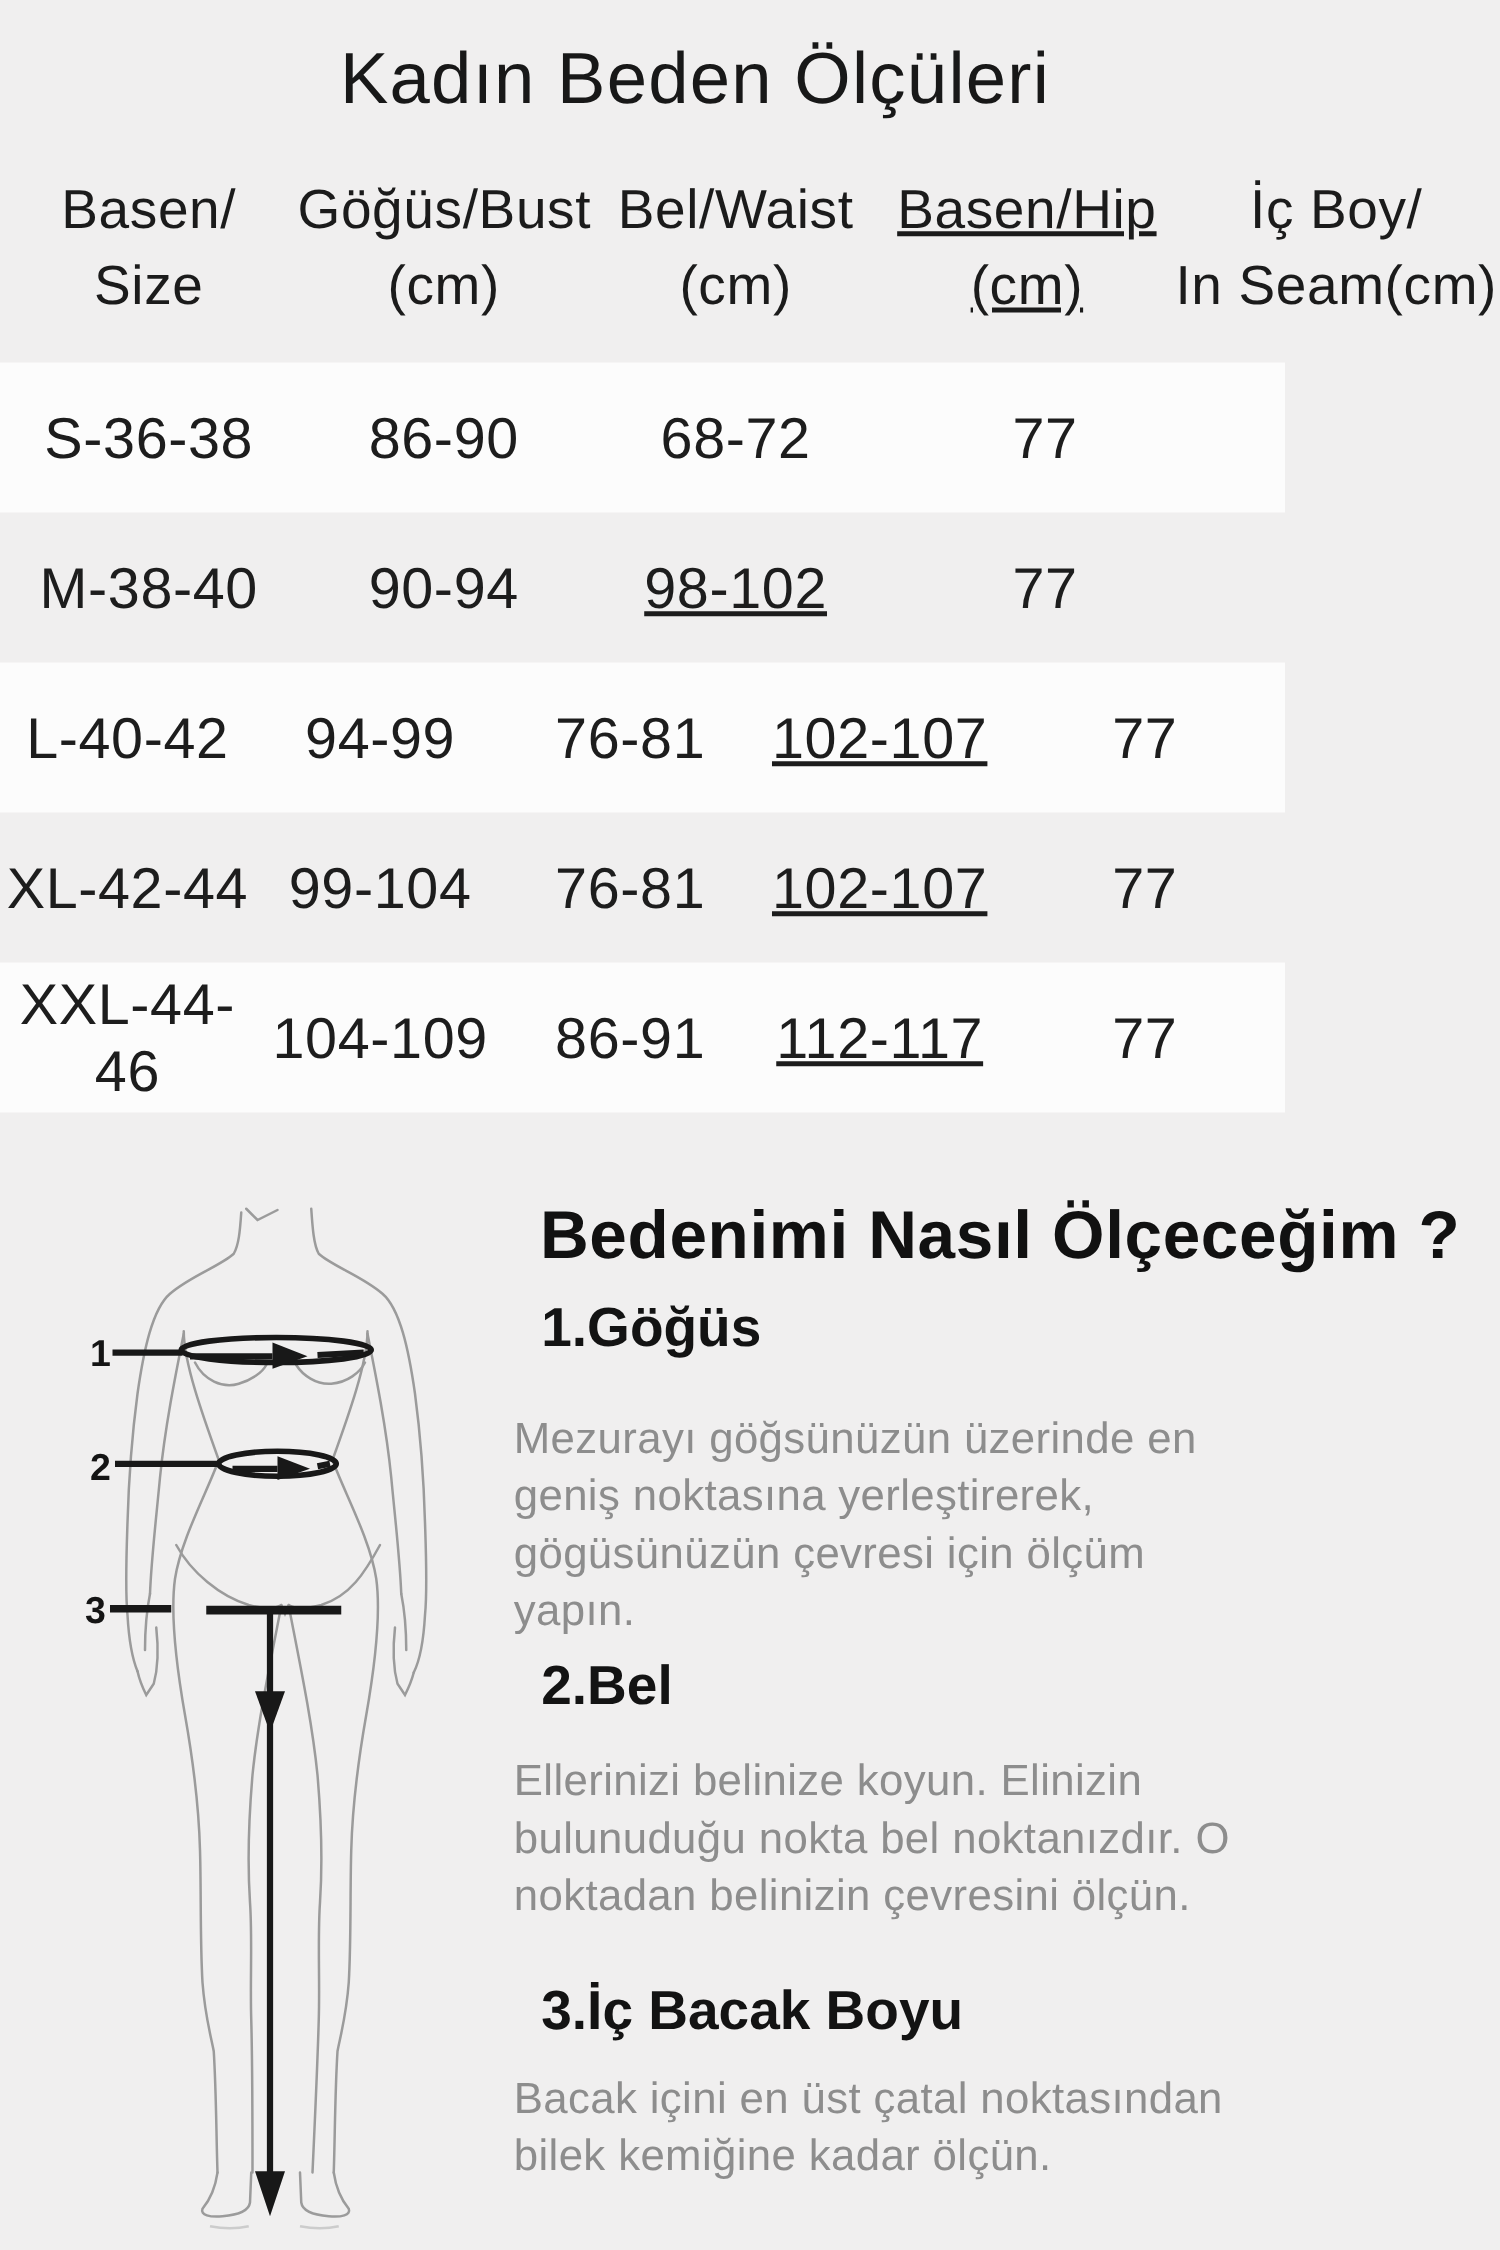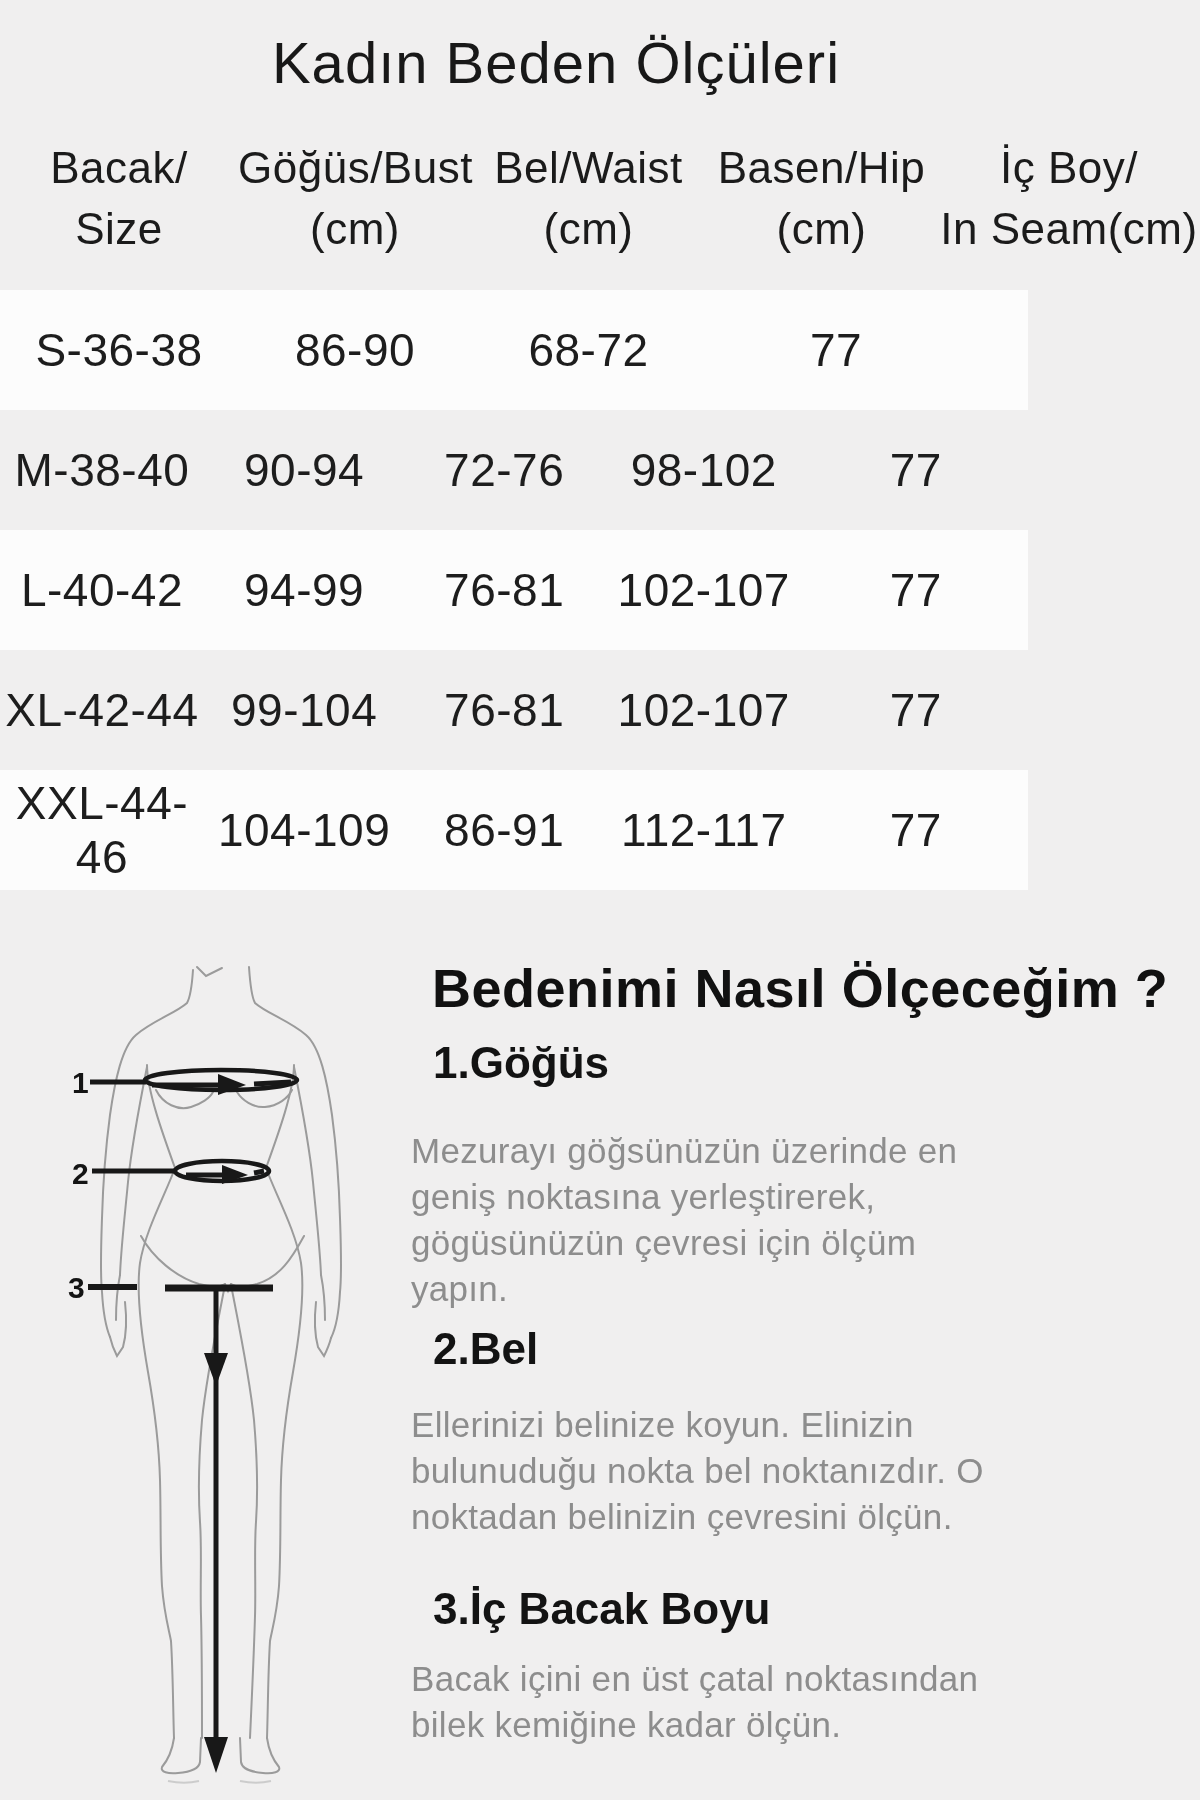--- a/index.html
+++ b/index.html
@@ -30,21 +30,21 @@
   .tbody{position:absolute;top:290px;left:0;width:1028px;}
   .trow{
     display:flex;height:120px;align-items:center;
   }
   .trow:nth-child(odd){background:#fcfcfc;}
   .tcell{
     text-align:center;
     font-size:46px;font-weight:400;color:#1d1d1d;
     letter-spacing:0.5px;
   }
-  .c0{width:238px;} .c1{width:234px;} .c2{width:233px;} .c3{width:233px;} .c4{width:262px;}
+  .c0{width:238px;} .c1{width:234px;} .c2{width:233px;} .c3{width:233px;text-decoration:underline;} .c4{width:262px;}
   
   .guide-title{
     position:absolute;left:432px;top:955px;width:740px;
     font-size:54px;line-height:66px;font-weight:700;
     color:#111;letter-spacing:0.5px;
   }
   .gsection-h{
     position:absolute;left:433px;width:720px;
     font-size:44px;line-height:54px;font-weight:700;color:#131313;
   }
@@ -72,21 +72,21 @@
 </style>
 </head>
 <body>
 
 <div class="page">
 
   <div class="chart-title">Kadın Beden Ölçüleri</div>
 
   <div class="thead">
     <div class="hcell c0">
-      <div>Bacak/</div>
+      <div>Basen/</div>
       <div>Size</div>
     </div>
     <div class="hcell c1">
       <div>Göğüs/Bust</div>
       <div>(cm)</div>
     </div>
     <div class="hcell c2">
       <div>Bel/Waist</div>
       <div>(cm)</div>
     </div>
@@ -103,21 +103,20 @@
   <div class="tbody">
     <div class="trow">
       <div class="tcell c0">S-36-38</div>
       <div class="tcell c1">86-90</div>
       <div class="tcell c2">68-72</div>
       <div class="tcell c4">77</div>
     </div>
     <div class="trow">
       <div class="tcell c0">M-38-40</div>
       <div class="tcell c1">90-94</div>
-      <div class="tcell c2">72-76</div>
       <div class="tcell c3">98-102</div>
       <div class="tcell c4">77</div>
     </div>
     <div class="trow">
       <div class="tcell c0">L-40-42</div>
       <div class="tcell c1">94-99</div>
       <div class="tcell c2">76-81</div>
       <div class="tcell c3">102-107</div>
       <div class="tcell c4">77</div>
     </div>

